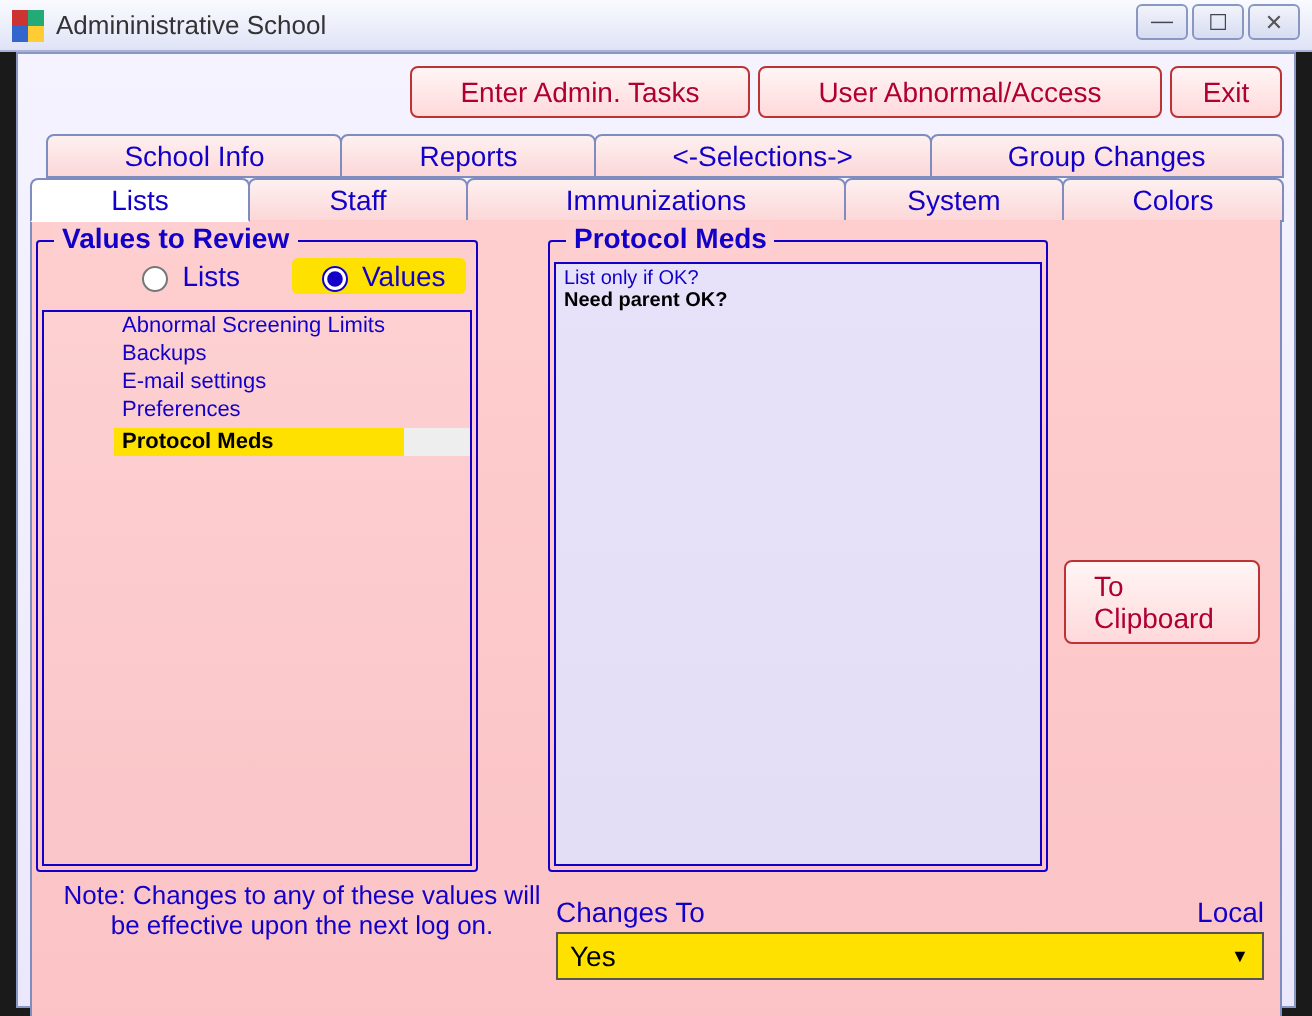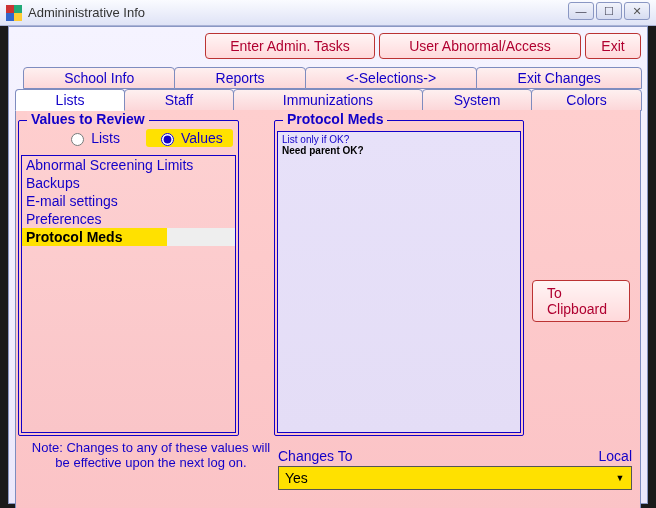--- a/index.html
+++ b/index.html
@@ -128,22 +128,23 @@
   .radio-selected {
     background: #ffe100; padding: 1px 10px; border-radius: 3px;
   }
   .listbox {
     position: absolute; left: 2px; right: 2px; top: 34px; bottom: 2px;
     background: linear-gradient(#fdd0d1, #fac5c8);
     border: 1px solid #1200c8;
     overflow: hidden;
   }
   .li {
-    padding: 1px 4px; font-size: 14px; color: #1200c8;
-    cursor: pointer;
+    padding: 1px 4px; font-size: 11px; color: #1200c8;
+    cursor: pointer;
+    margin-left: 35px;
   }
   .li.selected {
     background: #ffe100; color: #000; font-weight: bold;
     display: inline-block; padding-right: 60px;
     background: linear-gradient(to right, #ffe100 0%, #ffe100 68%, #eee 68%, #eee 100%);
     min-width: 100%;
   }
   .detailbox {
     position: absolute; left: 2px; right: 2px; top: 10px; bottom: 2px;
     background: linear-gradient(#e7e1f9, #e4ddf6);
@@ -188,40 +189,40 @@
 <body>
 
 <div class="win">
   <div class="titlebar">
     <div class="app-icon">
       <span class="q1"></span>
         <span class="q2"></span>
         <span class="q3"></span>
         <span class="q4"></span>
     </div>
-    <div class="title">Admininistrative Info</div>
+    <div class="title">Admininistrative School</div>
     <div class="win-ctrls">
       <div class="win-btn">—</div>
       <div class="win-btn">☐</div>
       <div class="win-btn close">✕</div>
     </div>
   </div>
 
   <div class="client">
     <div class="toprow">
       <div class="btn big">Enter Admin. Tasks</div>
       <div class="btn bigger">User Abnormal/Access</div>
       <div class="btn exit">Exit</div>
     </div>
 
     <div class="tabstrip row1">
       <div class="tab">School Info</div>
       <div class="tab">Reports</div>
       <div class="tab">&lt;-Selections-&gt;</div>
-      <div class="tab">Exit Changes</div>
+      <div class="tab">Group Changes</div>
     </div>
     <div class="tabstrip row2">
       <div class="tab active" style="flex:0 0 110px">Lists</div>
       <div class="tab" style="flex:0 0 110px">Staff</div>
       <div class="tab" style="flex:0 0 190px">Immunizations</div>
       <div class="tab" style="flex:0 0 110px">System</div>
       <div class="tab" style="flex:1">Colors</div>
     </div>
 
     <div class="tabpage">

